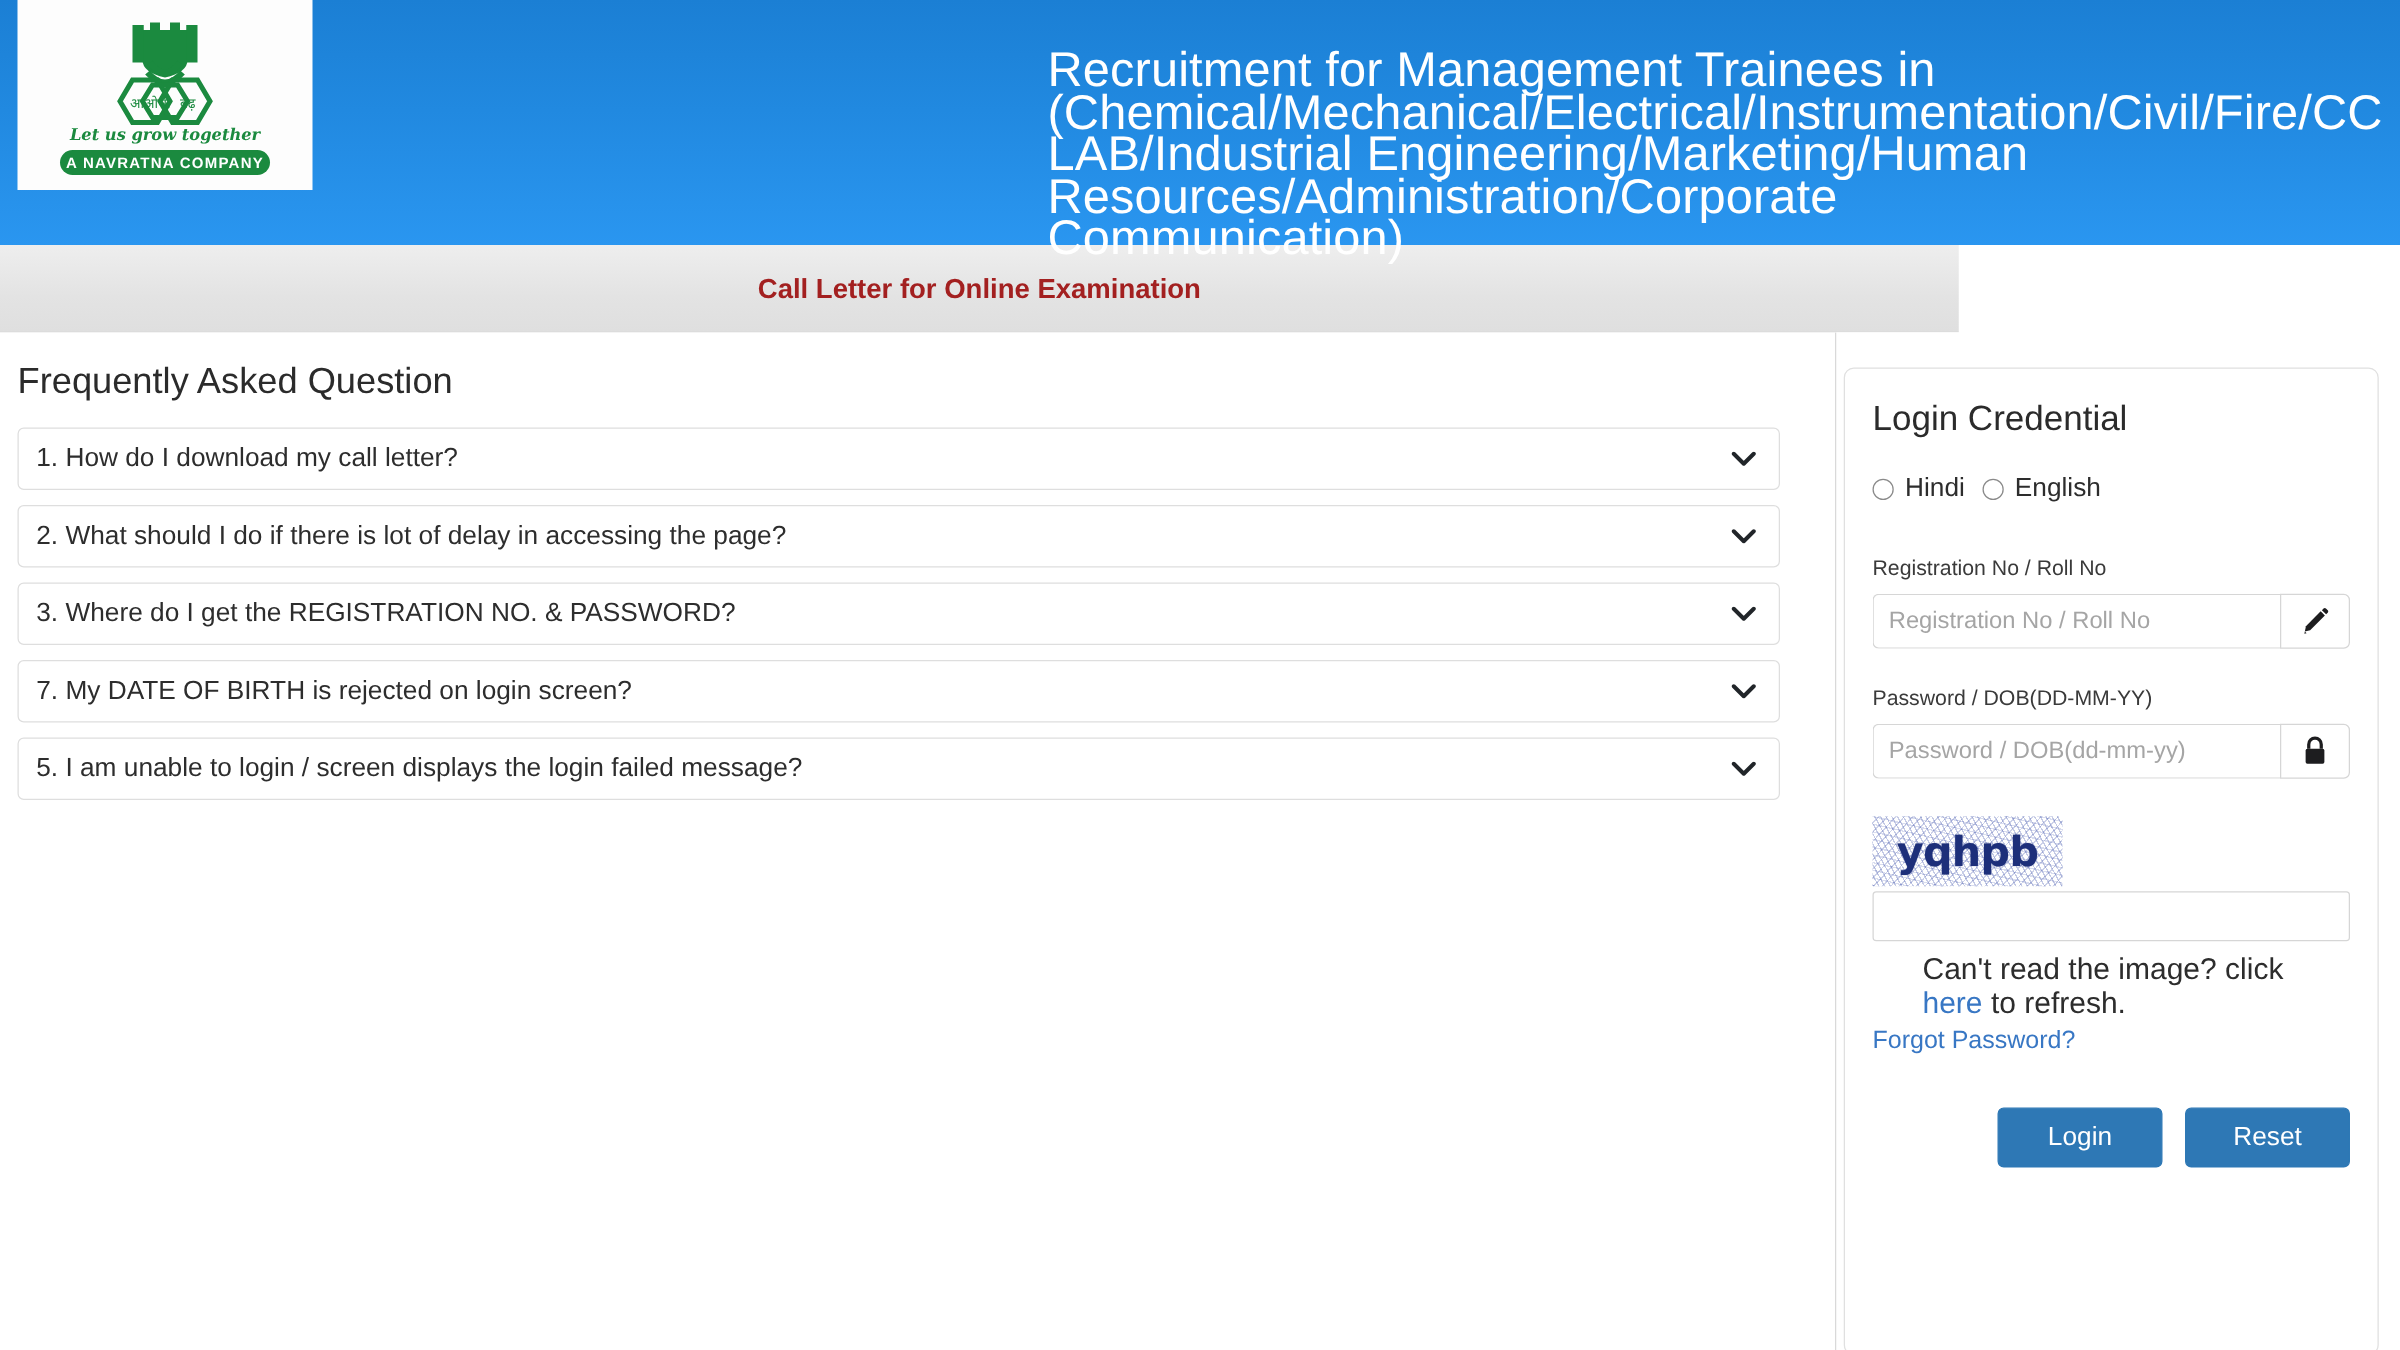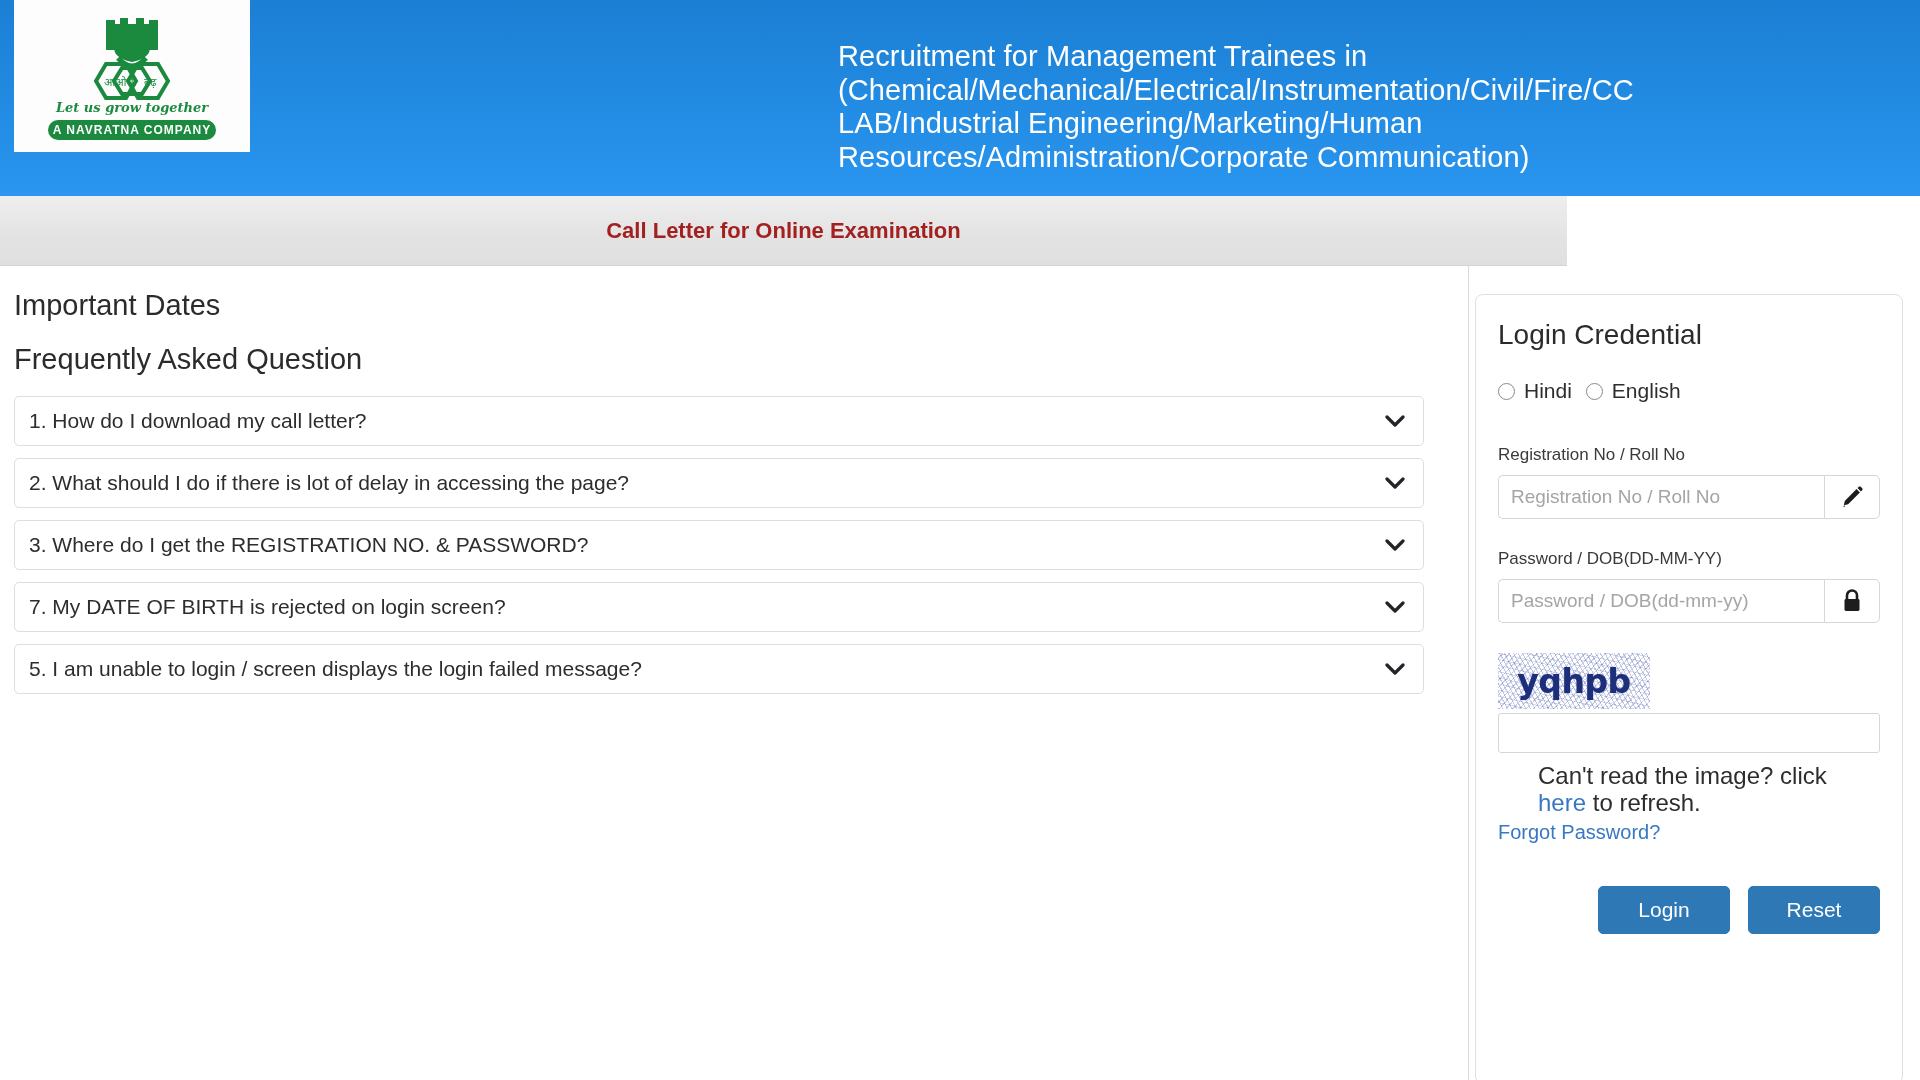--- a/index.html
+++ b/index.html
@@ -29,21 +29,21 @@
     display: flex;
     align-items: center;
     justify-content: center;
     flex: 0 0 auto;
   }
   .logo-svg { display: block; }
 
   .header-title {
     flex: 1 1 auto;
     color: #ffffff;
-    font-size: 29px;
+    font-size: 39px;
     line-height: 33.5px;
     font-weight: 400;
     padding: 40px 45px 0 0;
     text-align: left;
     max-width: 880px;
     margin-left: 588px;
     letter-spacing: 0.1px;
   }
 
   
@@ -330,21 +330,20 @@
 </div>
 
 <div class="subtitle-bar">
   <span class="subtitle-text">Call Letter for Online Examination</span>
 </div>
 
 <div class="page-body">
 
   <div class="left-col">
 
-    <div class="section-heading">Important Dates</div>
 
 
     <div class="section-heading">Frequently Asked Question</div>
 
     <div class="faq-list">
 
       <div class="faq-item">
         <span class="faq-question">1. How do I download my call letter?</span>
         <svg class="chev" viewBox="0 0 20 12">
             <path d="M2 2 L10 10 L18 2" fill="none" stroke="#212529" stroke-width="3.2" stroke-linecap="round" stroke-linejoin="round"></path>

